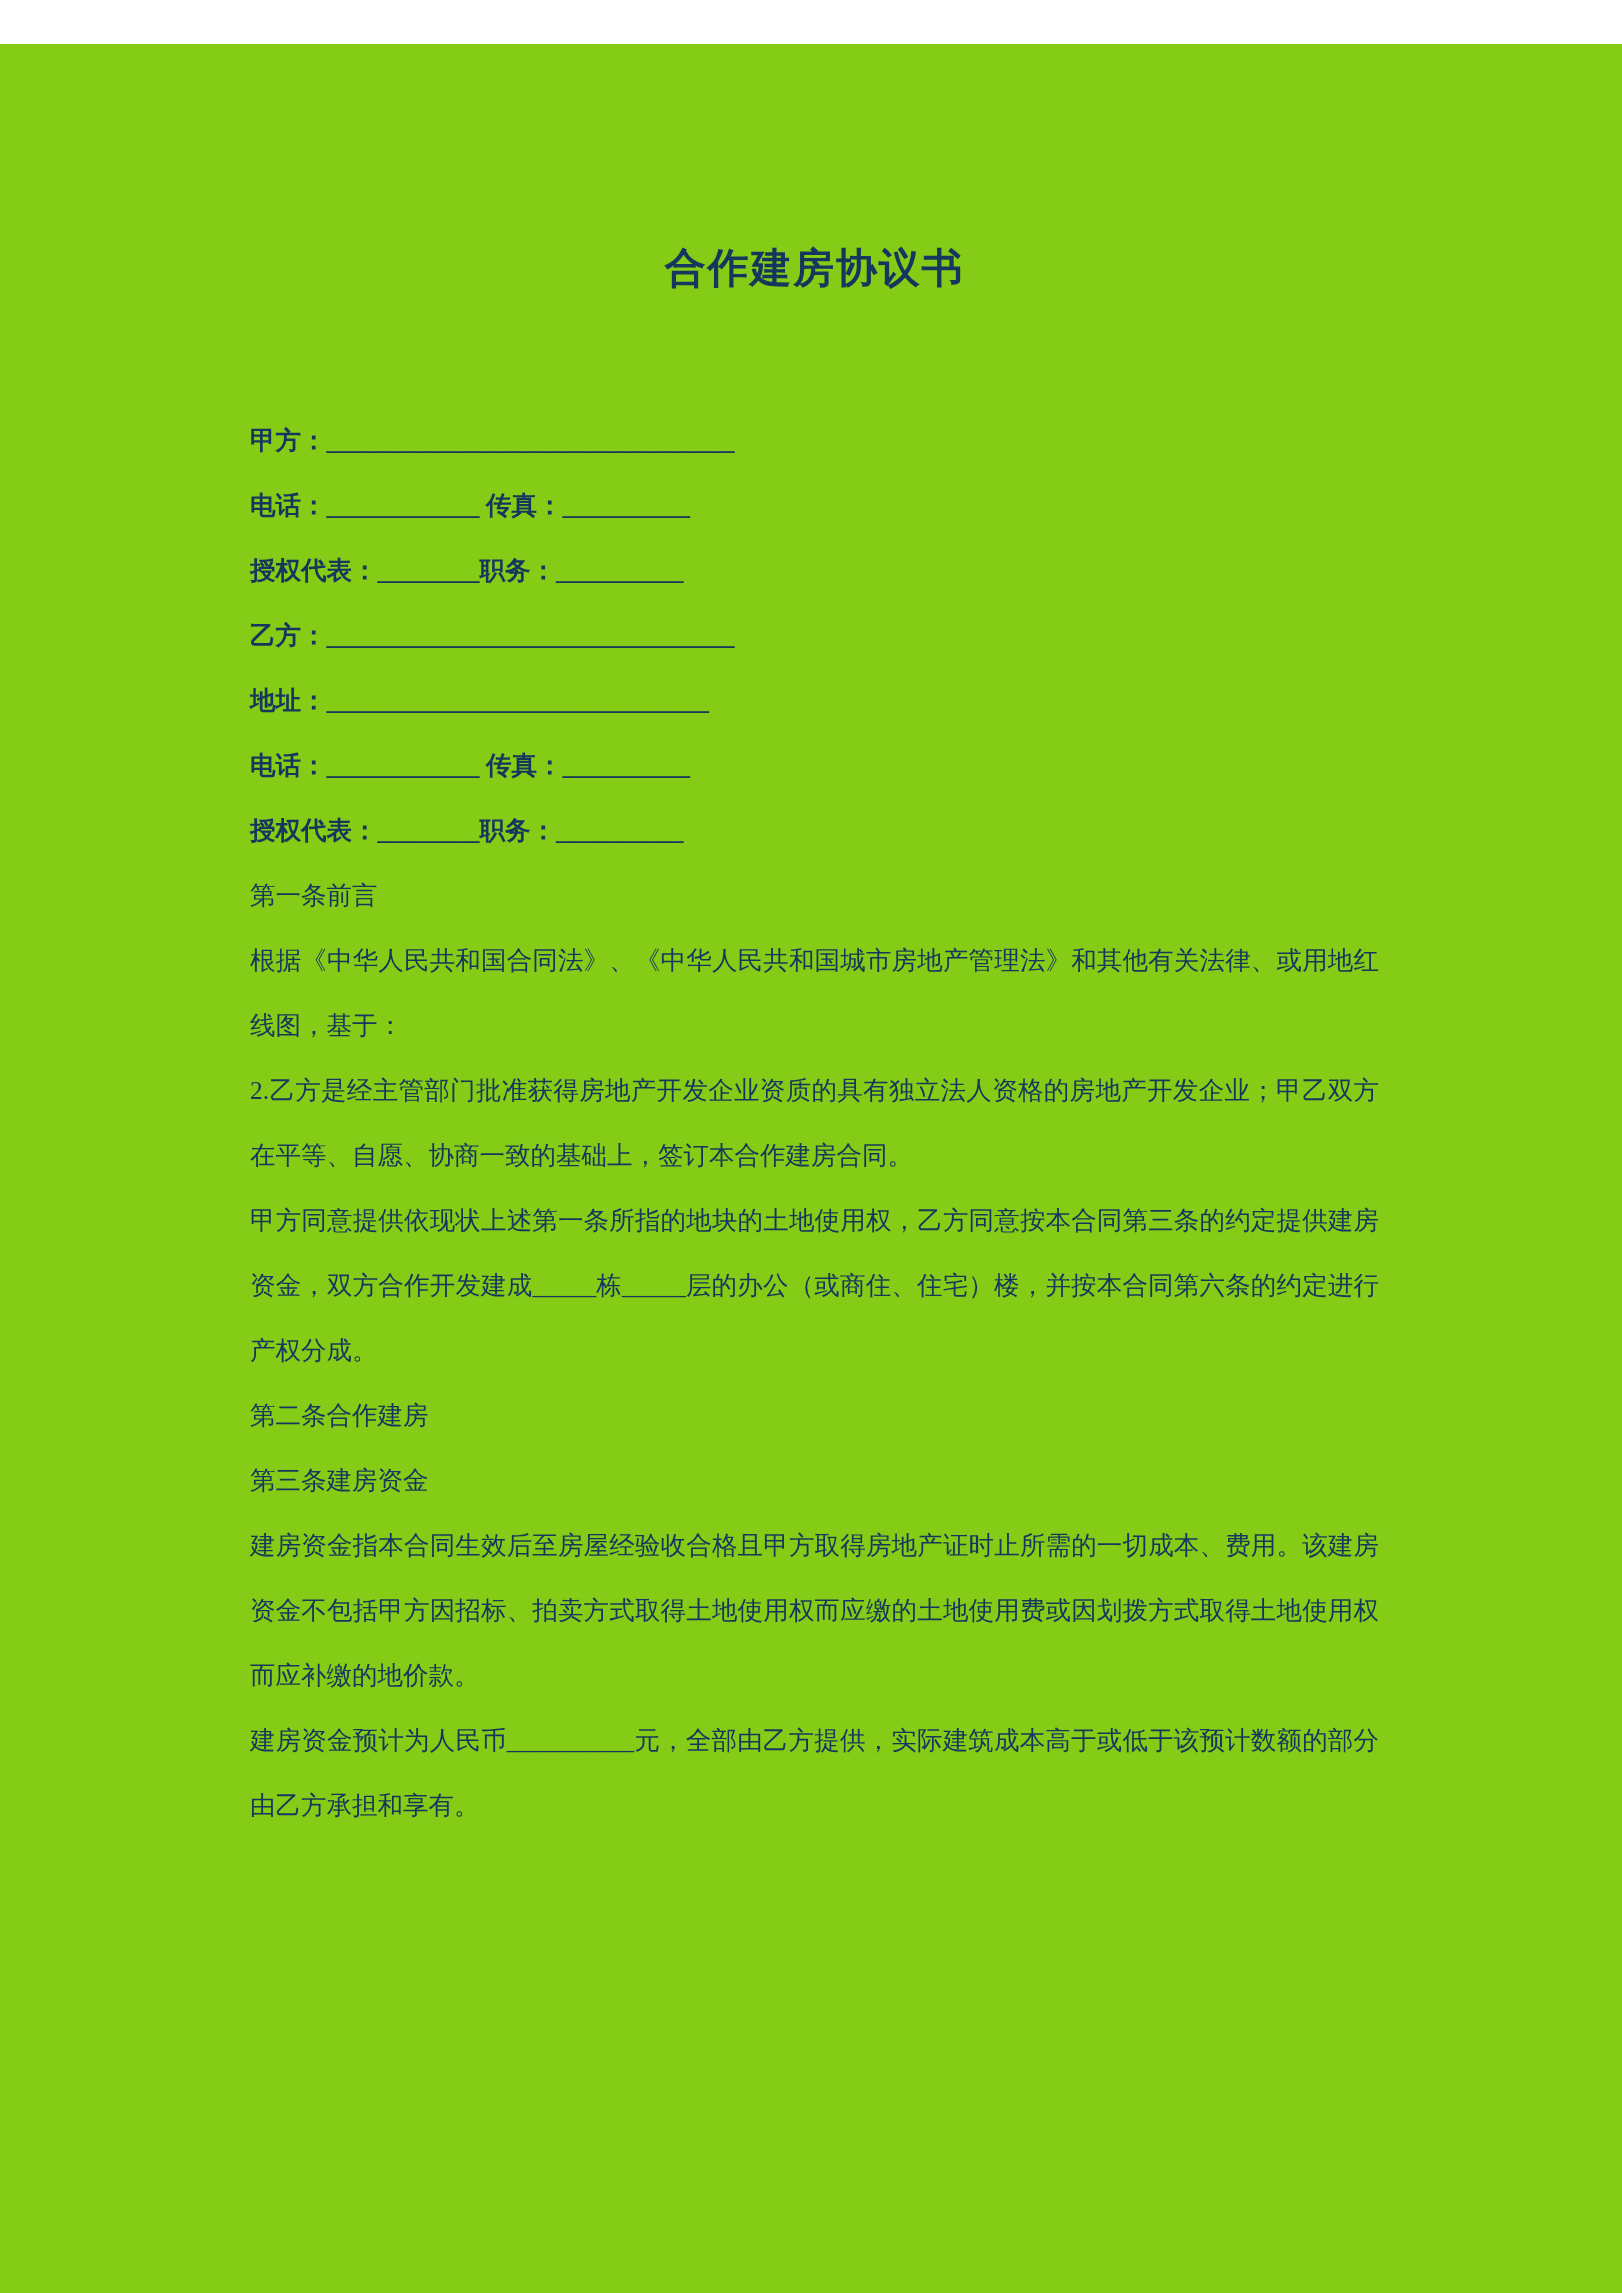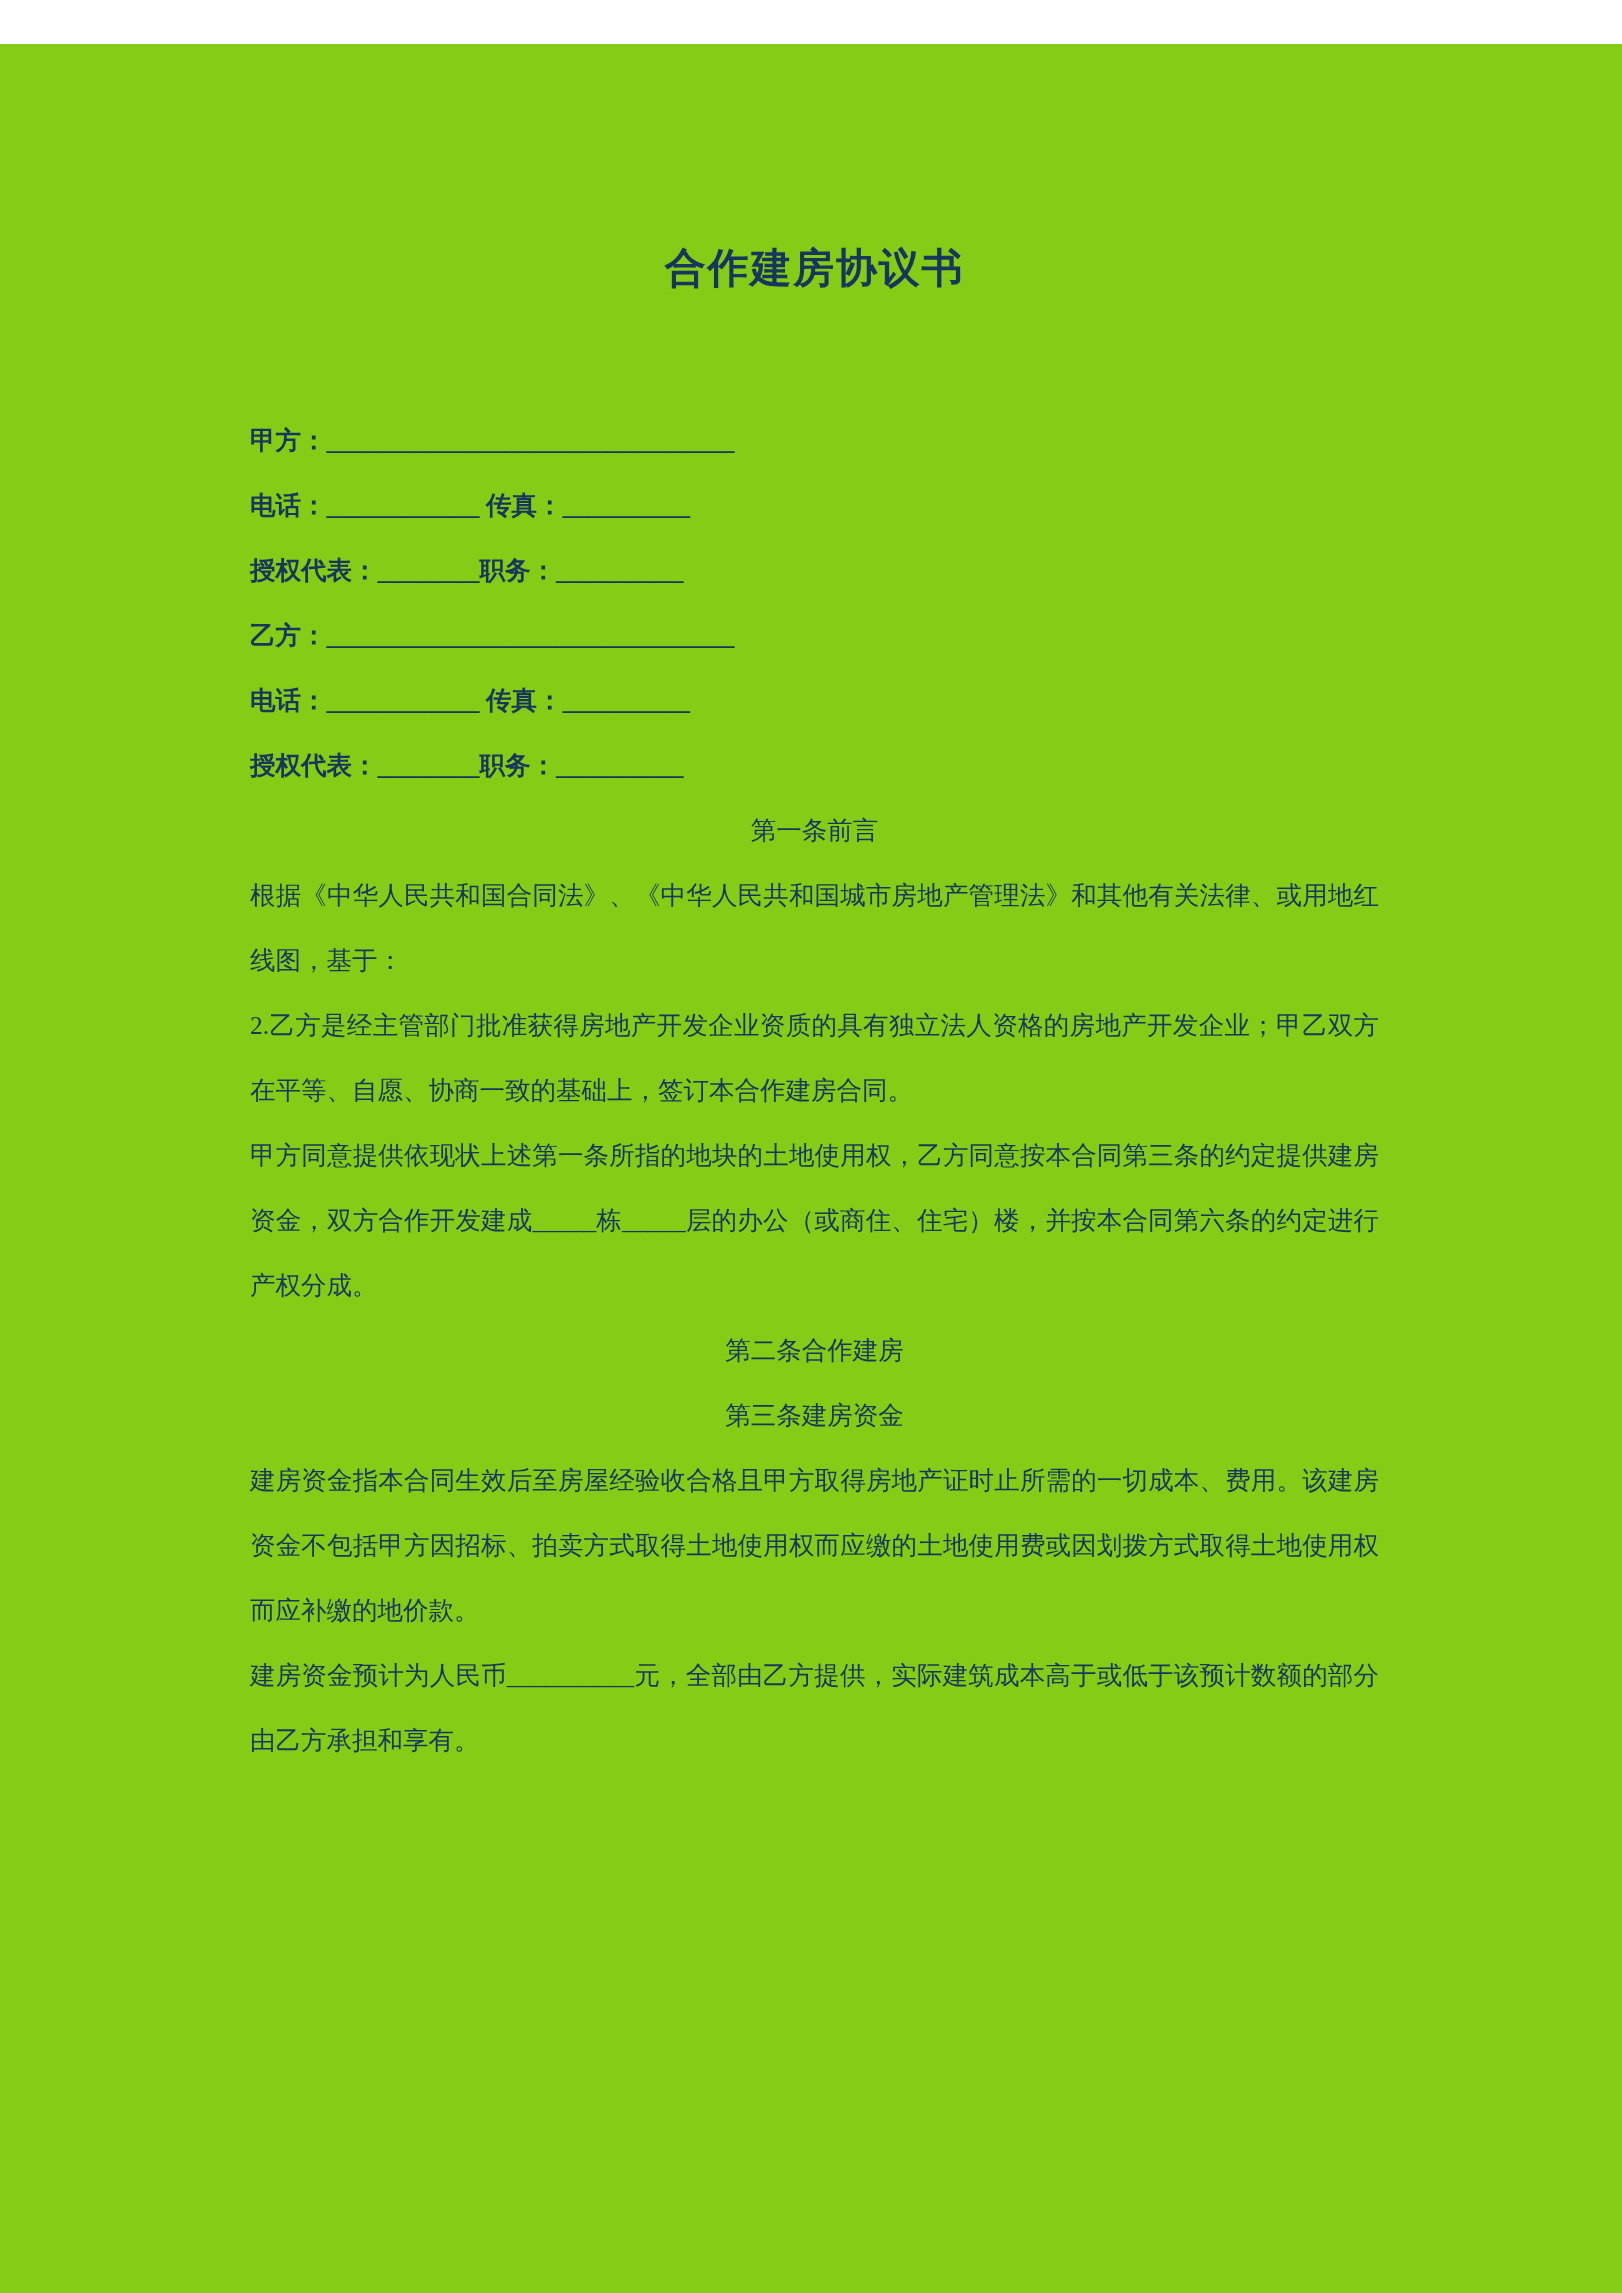--- a/index.html
+++ b/index.html
@@ -37,36 +37,37 @@
     white-space: pre;
   }
   .block {
     line-height: 65px;
     text-align: justify;
     text-justify: inter-ideograph;
     word-break: break-all;
     margin: 0;
   }
   .block.heading {
-    text-align: center;
+    text-align: left;
   }
 </style>
 </head>
 <body>
 
 <div class="page" style="background: #84cc16; margin-top: 44px;">
   <div class="content" style="color: rgb(23, 54, 93);">
 
     <h1 class="doc-title">合作建房协议书</h1>
 
     <div class="form-section">
       <div class="form-line">甲方：________________________________</div>
       <div class="form-line">电话：____________ 传真：__________</div>
       <div class="form-line">授权代表：________职务：__________</div>
       <div class="form-line">乙方：________________________________</div>
+      <div class="form-line">地址：______________________________</div>
       <div class="form-line">电话：____________ 传真：__________</div>
       <div class="form-line">授权代表：________职务：__________</div>
     </div>
 
     <div class="body-section">
       <div class="block heading">第一条前言</div>
       <div class="block para">根据《中华人民共和国合同法》、《中华人民共和国城市房地产管理法》和其他有关法律、或用地红线图，基于：</div>
       <div class="block para">2.乙方是经主管部门批准获得房地产开发企业资质的具有独立法人资格的房地产开发企业；甲乙双方在平等、自愿、协商一致的基础上，签订本合作建房合同。</div>
       <div class="block para">甲方同意提供依现状上述第一条所指的地块的土地使用权，乙方同意按本合同第三条的约定提供建房资金，双方合作开发建成_____栋_____层的办公（或商住、住宅）楼，并按本合同第六条的约定进行产权分成。</div>
       <div class="block heading">第二条合作建房</div>

